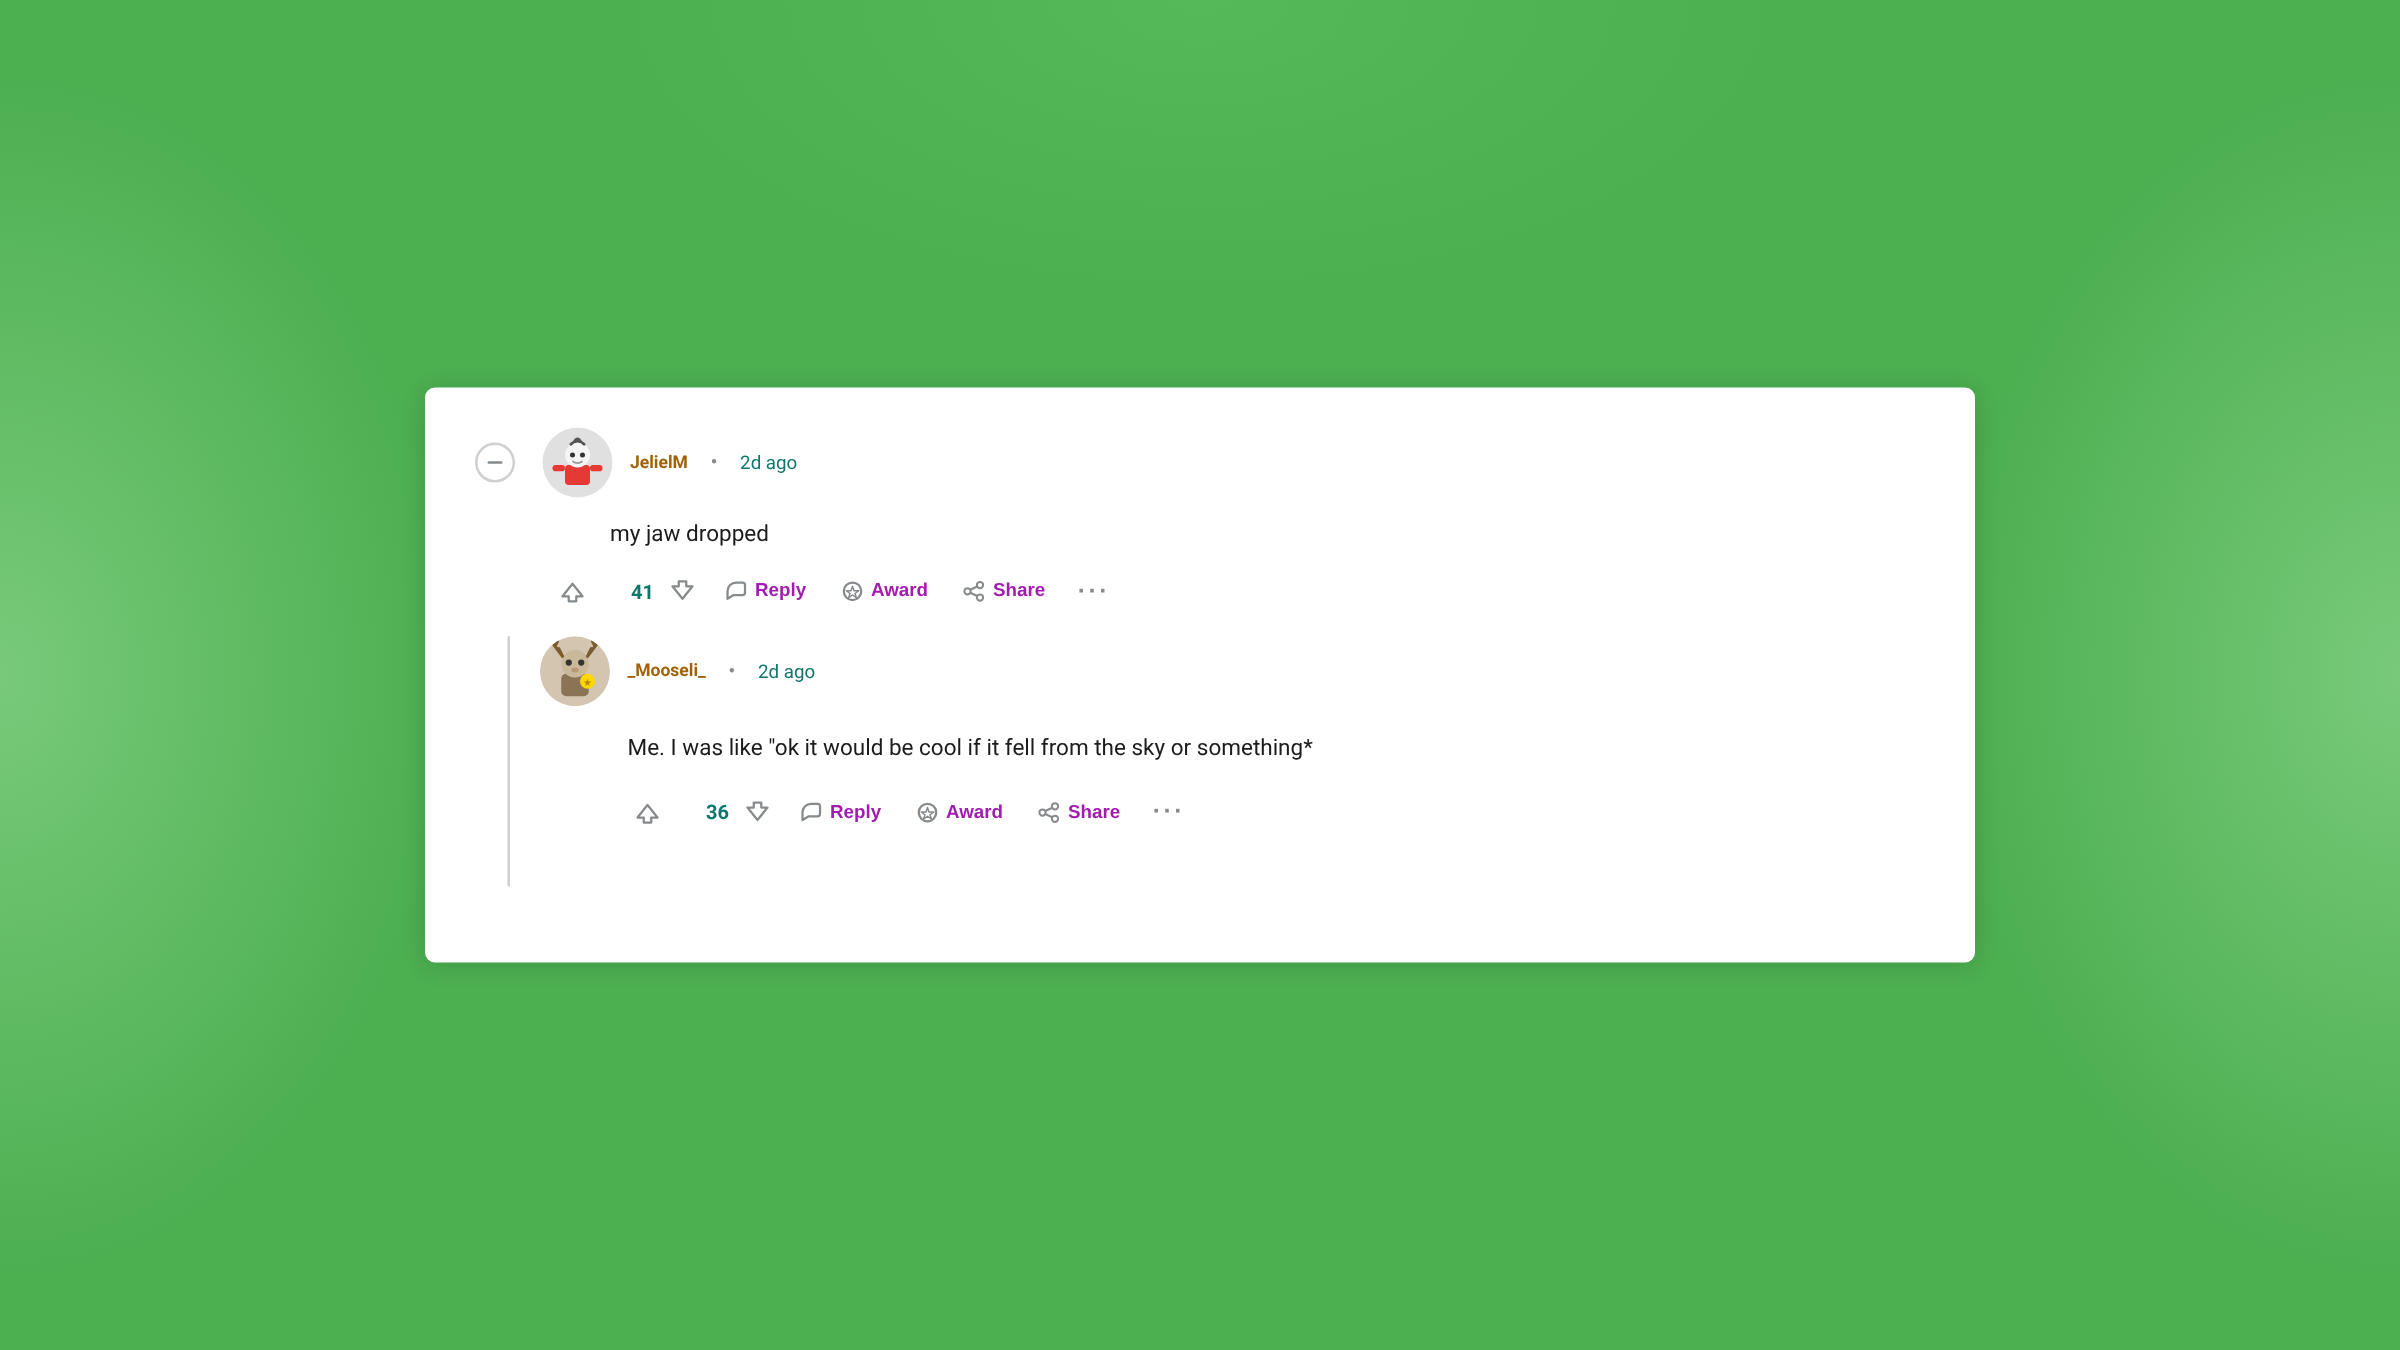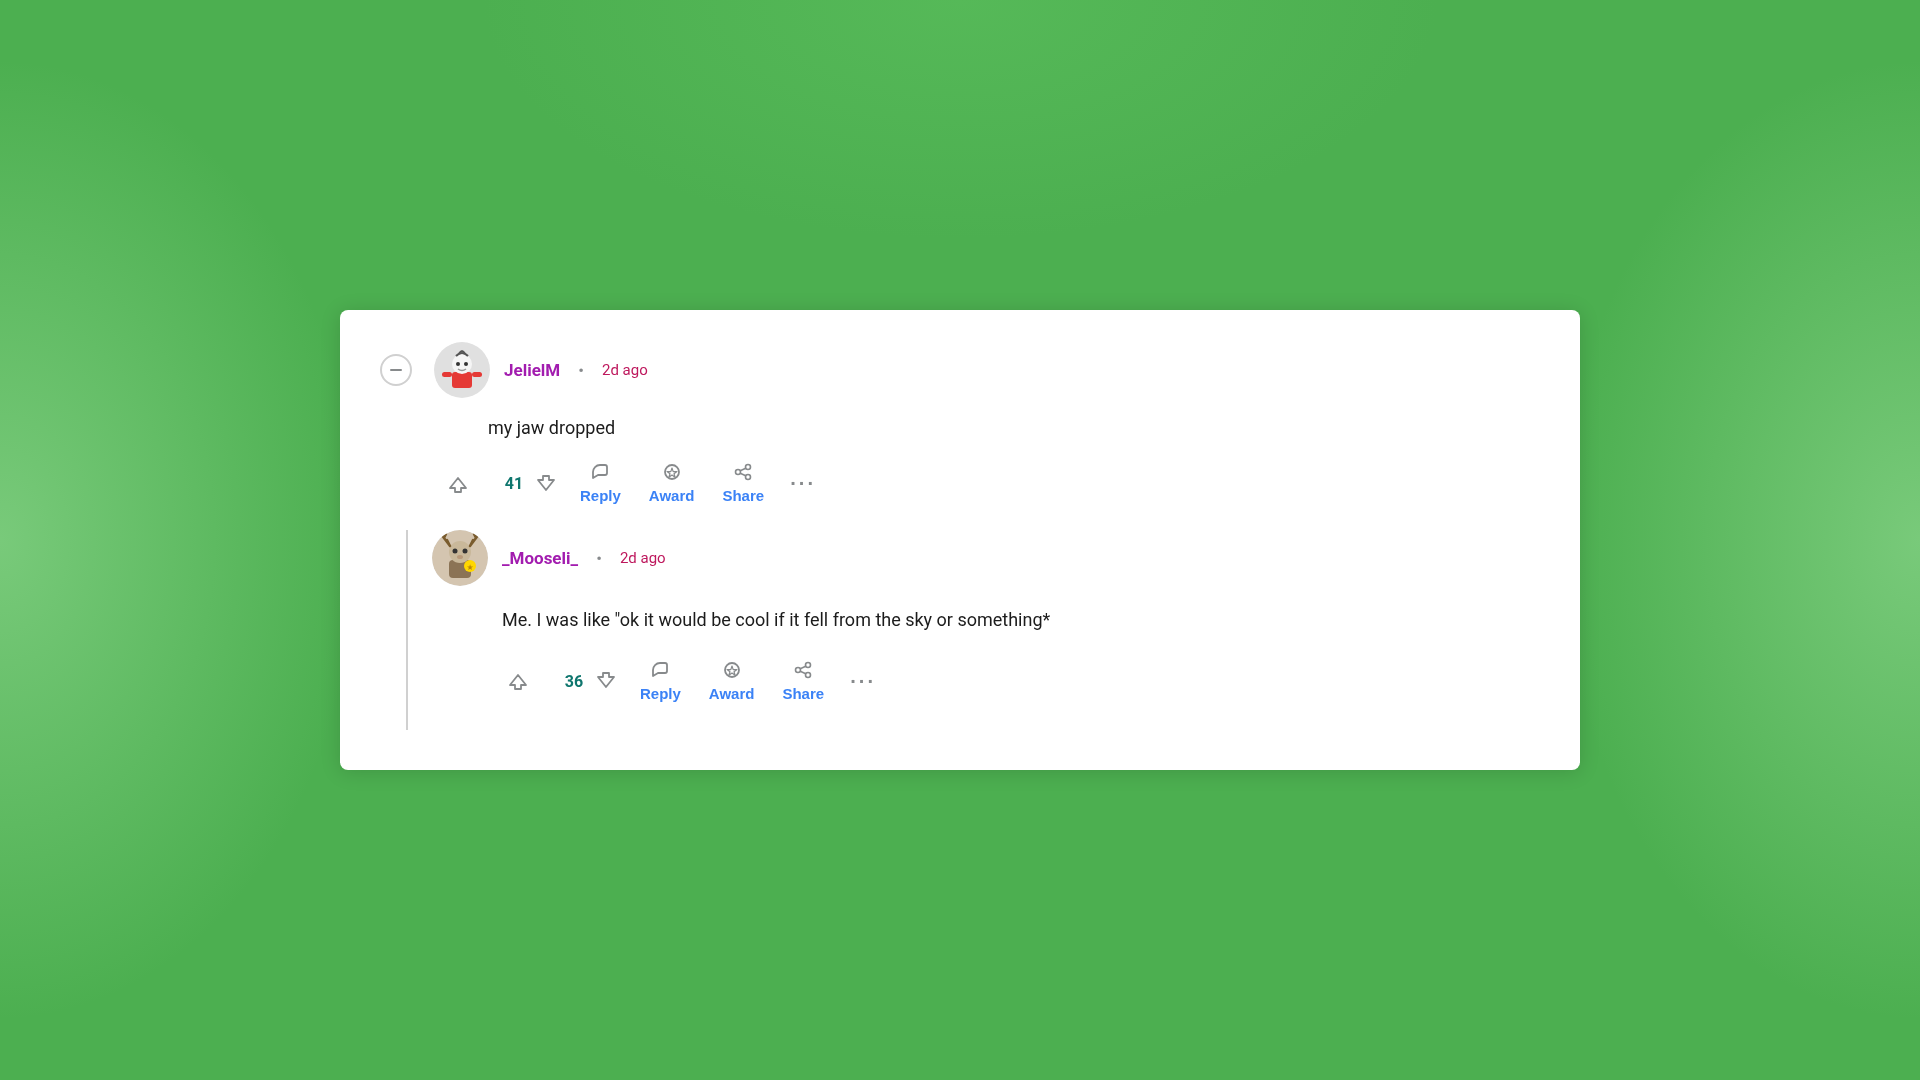--- a/index.html
+++ b/index.html
@@ -66,65 +66,64 @@
     .avatar-top {
       
       background: #f0f0f0;
     }
 
     .avatar-reply {
       background: #e8e8e8;
     }
 
     .username {
-      font-size: 17px;
+      font-size: 14px;
       font-weight: 700;
-      color: #a21caf;
+      color: #a16207;
     }
 
     .dot-separator {
       font-size: 17px;
       color: #878a8c;
       margin: 0 4px;
     }
 
     .timestamp {
       font-size: 15px;
-      color: #be185d;
+      color: #0f766e;
     }
 
     .comment-body {
       font-size: 18px;
       color: #1c1c1c;
       line-height: 1.5;
       margin-left: 108px;
       margin-bottom: 16px;
     }
 
     .action-bar {
       display: flex;
       align-items: center;
       gap: 8px;
       margin-left: 62px;
     }
 
     .action-btn {
       display: flex;
-      align-items: center;
+      align-items: flex-start;
       gap: 6px;
       padding: 6px 10px;
       border-radius: 20px;
       border: none;
       background: transparent;
       cursor: pointer;
       font-size: 15px;
-      color: #3b82f6;
+      color: #a21caf;
       font-weight: 700;
       transition: background 0.15s;
-      flex-direction: column;
     }
 
     .vote-group {
       display: flex;
       align-items: center;
       gap: 4px;
     }
 
     .vote-count {
       font-size: 16px;

